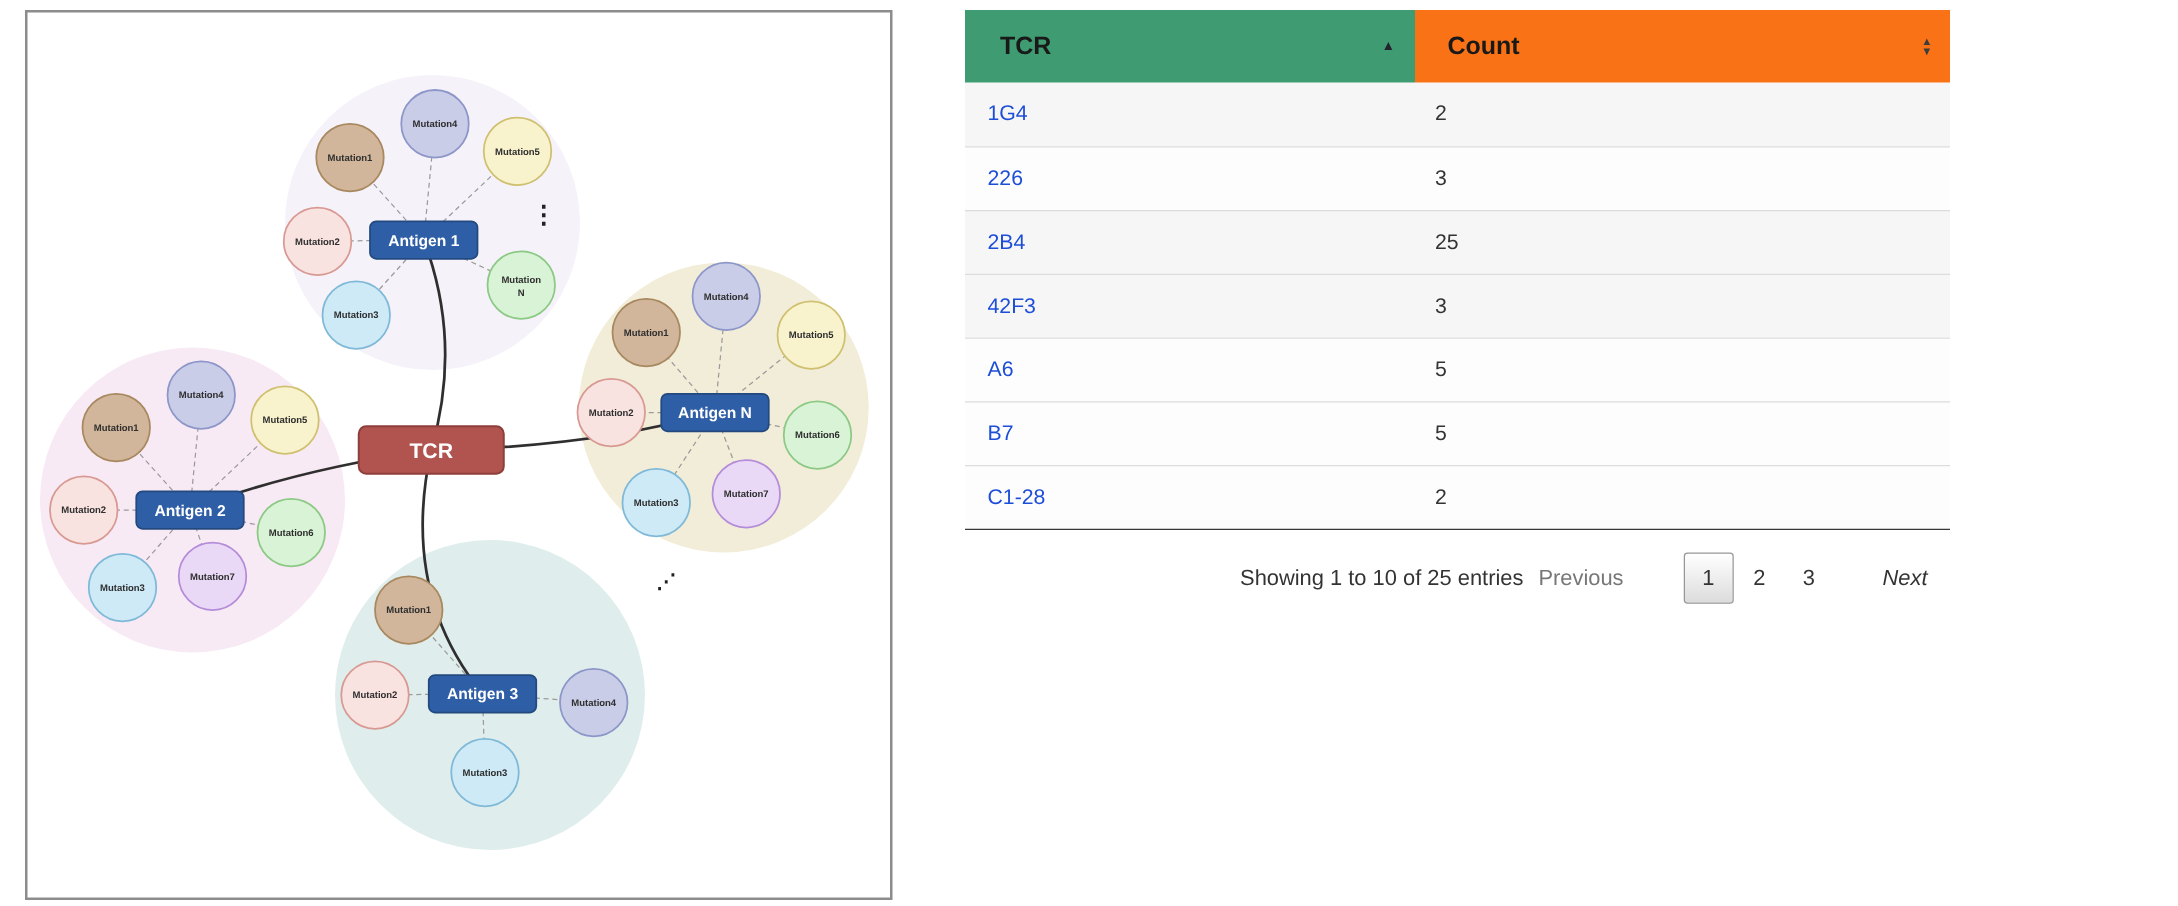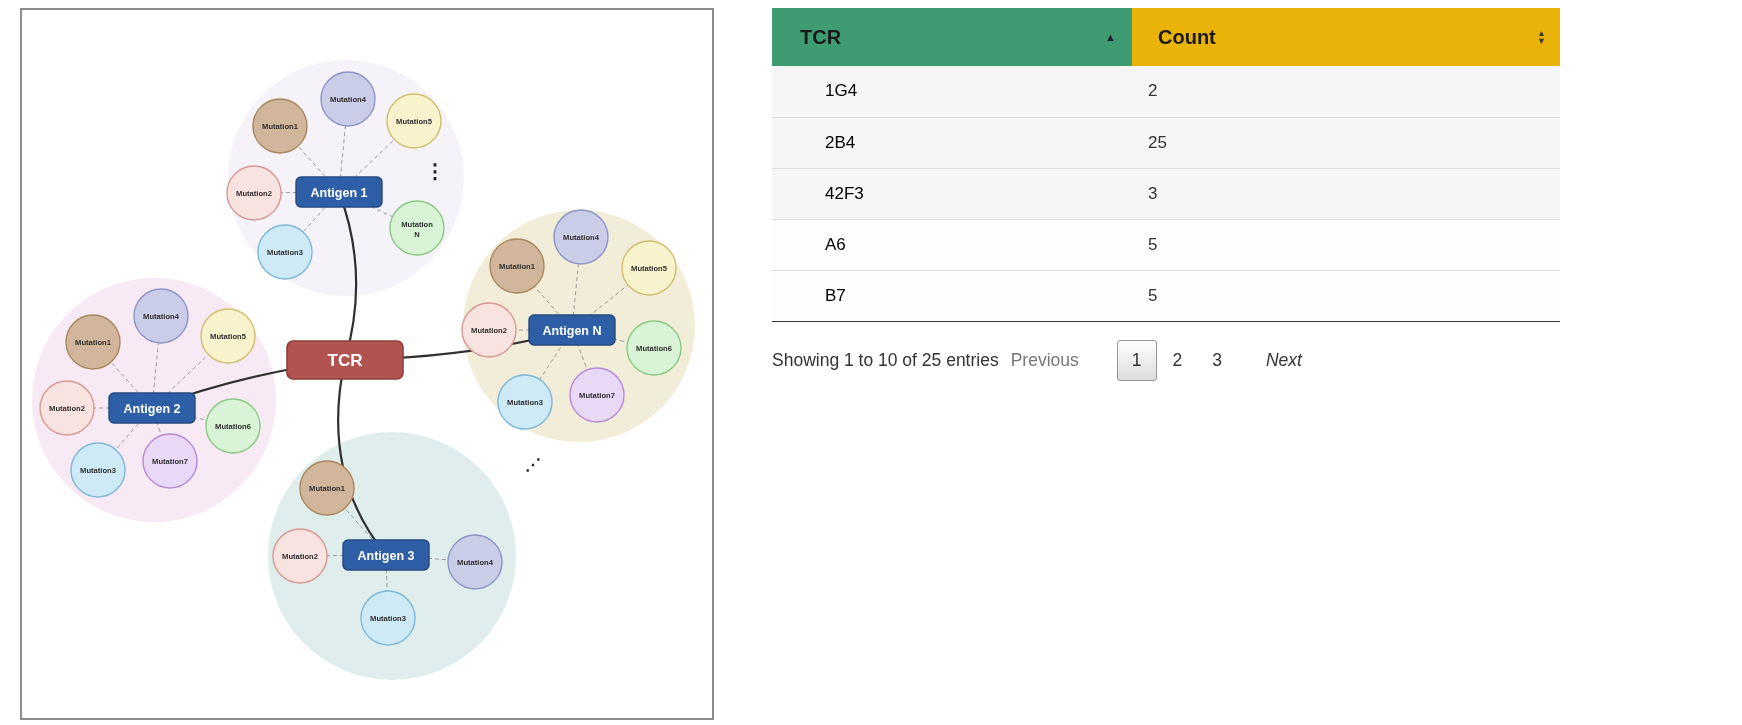--- a/index.html
+++ b/index.html
@@ -12,37 +12,37 @@
   .diagram-panel { position: absolute; left: 20px; top: 8px; width: 694px; height: 712px;
                    border: 2px solid #8c8c8c; background: #fff; }
   .diagram-panel svg { display: block; width: 100%; height: 100%; font-family: "Liberation Sans", sans-serif; }
 
   
   .table-wrap { position: absolute; left: 772px; top: 8px; width: 788px; }
   table.data-table { width: 100%; border-collapse: collapse; table-layout: fixed; }
   th, td { text-align: left; vertical-align: middle; }
   th { font-size: 20px; font-weight: bold; color: #191919; height: 58px; position: relative; }
   th.tcr-th   { width: 360px; background: #3f9b71; padding-left: 28px; }
-  th.count-th { background: #eab308; padding-left: 26px; }
+  th.count-th { background: #f97316; padding-left: 26px; }
   .sort-asc  { position: absolute; right: 16px; top: 50%; transform: translateY(-50%);
                font-size: 11px; color: #23232d; font-weight: normal; }
   .sort-both { position: absolute; right: 14px; top: 50%; transform: translateY(-50%);
                display: flex; flex-direction: column; align-items: center;
                font-size: 9px; line-height: 8px; color: #3c3c3c; font-weight: normal; }
   td { font-size: 17px; color: #333; height: 51px; border-bottom: 1px solid #dcdcdc; }
   td:first-child { padding-left: 18px; }
   td:last-child  { padding-left: 16px; }
   tr.odd  { background: #f6f6f6; }
   tr.even { background: #fdfdfd; }
   tbody tr:last-child td { border-bottom: 1px solid #383838; }
-  a.tcr-link { color: #000000; text-decoration: none; cursor: pointer; margin-left: 35px; }
-
-  .table-footer { display: flex; justify-content: flex-start; align-items: center; margin-top: 18px; }
+  a.tcr-link { color: #1d4ed8; text-decoration: none; cursor: pointer; }
+
+  .table-footer { display: flex; justify-content: flex-end; align-items: center; margin-top: 18px; }
   .info { font-size: 17.5px; color: #333; }
-  .pagination { display: flex; align-items: center; gap: 10px; font-size: 17.5px; padding-right: 6px; }
+  .pagination { display: flex; align-items: center; gap: 20px; font-size: 17.5px; padding-right: 6px; }
   .page-prev { color: #777; padding: 9px 12px; margin-right: 16px; cursor: default; }
   .pages { display: flex; align-items: center; gap: 2px; }
   .page-btn { color: #333; padding: 9px 14px; cursor: pointer; }
   .page-btn.active { border: 1px solid #979797; border-radius: 3px;
                      background: linear-gradient(to bottom, #ffffff 0%, #dcdcdc 100%); }
   .page-next { color: #333; padding: 9px 12px; margin-left: 8px; cursor: pointer; font-style: italic; }
 </style>
 </head>
 <body>
 
@@ -160,35 +160,43 @@
               <span>▼</span>
             </span>
           </th>
         </tr>
       </thead>
       <tbody>
           <tr class="odd">
             <td><a href="#" class="tcr-link">1G4</a></td>
             <td>2</td>
           </tr>
+          <tr class="even">
+            <td><a href="#" class="tcr-link">226</a></td>
+            <td>3</td>
+          </tr>
           <tr class="odd">
             <td><a href="#" class="tcr-link">2B4</a></td>
             <td>25</td>
           </tr>
           <tr class="odd">
             <td><a href="#" class="tcr-link">42F3</a></td>
             <td>3</td>
           </tr>
           <tr class="even">
             <td><a href="#" class="tcr-link">A6</a></td>
             <td>5</td>
           </tr>
           <tr class="even">
             <td><a href="#" class="tcr-link">B7</a></td>
             <td>5</td>
+          </tr>
+          <tr class="even">
+            <td><a href="#" class="tcr-link">C1-28</a></td>
+            <td>2</td>
           </tr>
         </tbody>
     </table>
 
     <div class="table-footer">
       <div class="info">Showing 1 to 10 of 25 entries</div>
       <div class="pagination">
         <span class="page-prev">Previous</span>
         <span class="pages">
             <span class="page-btn active">1</span>

